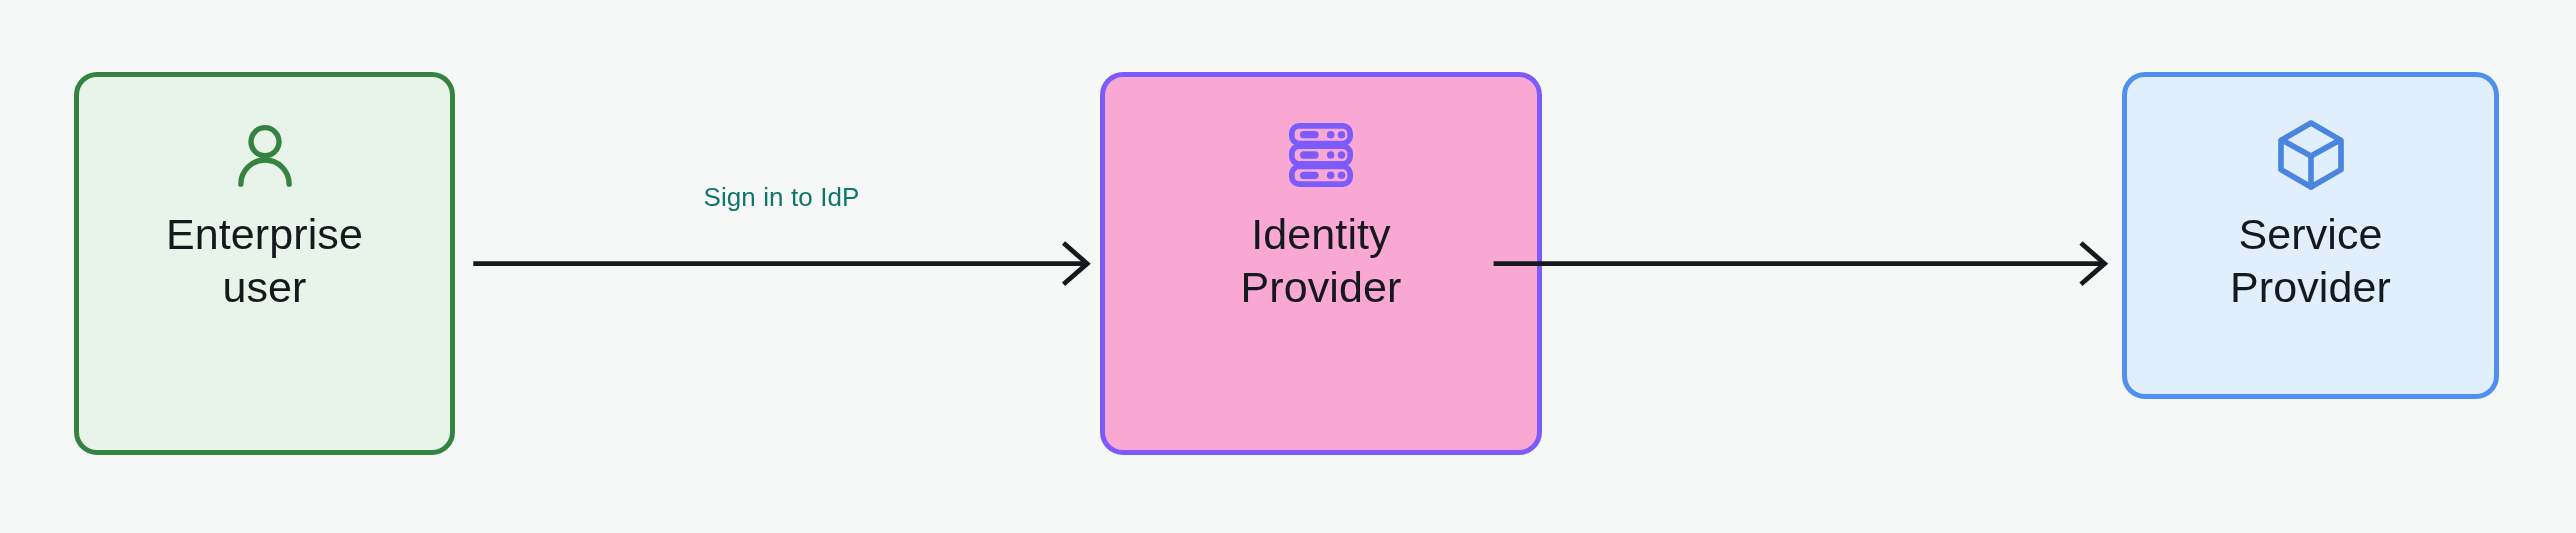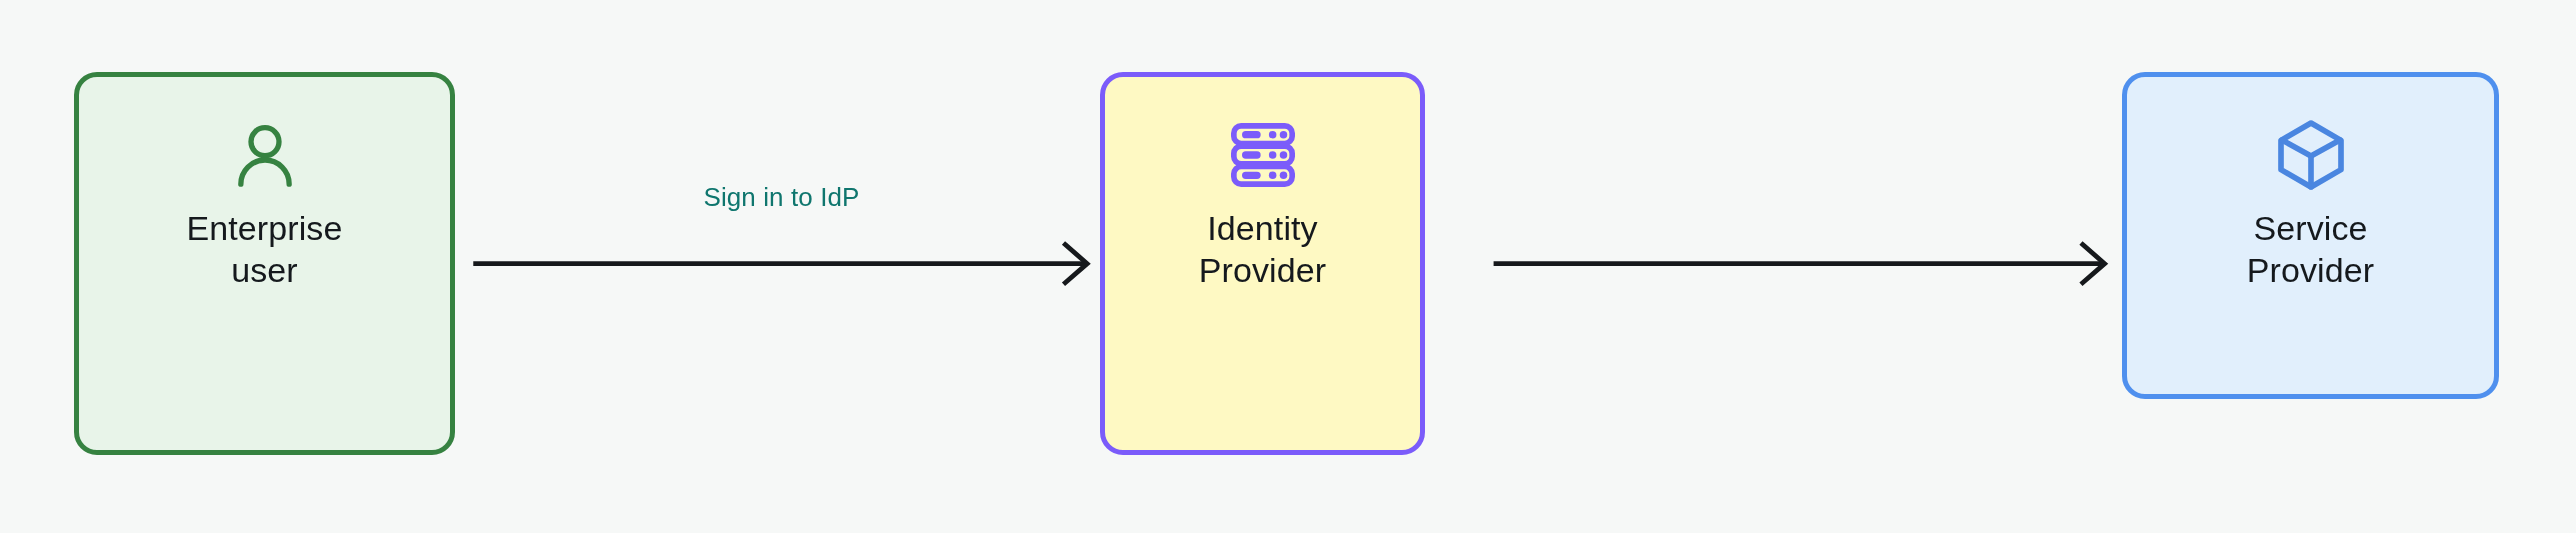--- a/index.html
+++ b/index.html
@@ -37,21 +37,21 @@
   }
 
   .node-icon {
     display: block;
     width: 80px;
     height: 80px;
     margin-bottom: 13.3px;
   }
 
   .node-label {
-    font-size: 34px;
+    font-size: 43px;
     line-height: 1.22;
     color: #15191d;
     text-align: center;
     letter-spacing: 0.1px;
     white-space: pre-line;
     font-weight: 400;
   }
 
   
   #node-user {
@@ -60,23 +60,23 @@
     width: 381px;
     height: 383px;
     background: #e8f4e9;
     border-color: #368241;
   }
 
   
   #node-idp {
     left: 1100px;
     top: 72px;
-    width: 325px;
+    width: 442px;
     height: 383px;
-    background: #fef9c3;
+    background: #f9a8d4;
     border-color: #7b5cfa;
   }
 
   
   #node-sp {
     left: 2122px;
     top: 72px;
     width: 377px;
     height: 327px;
     background: #e1effc;

